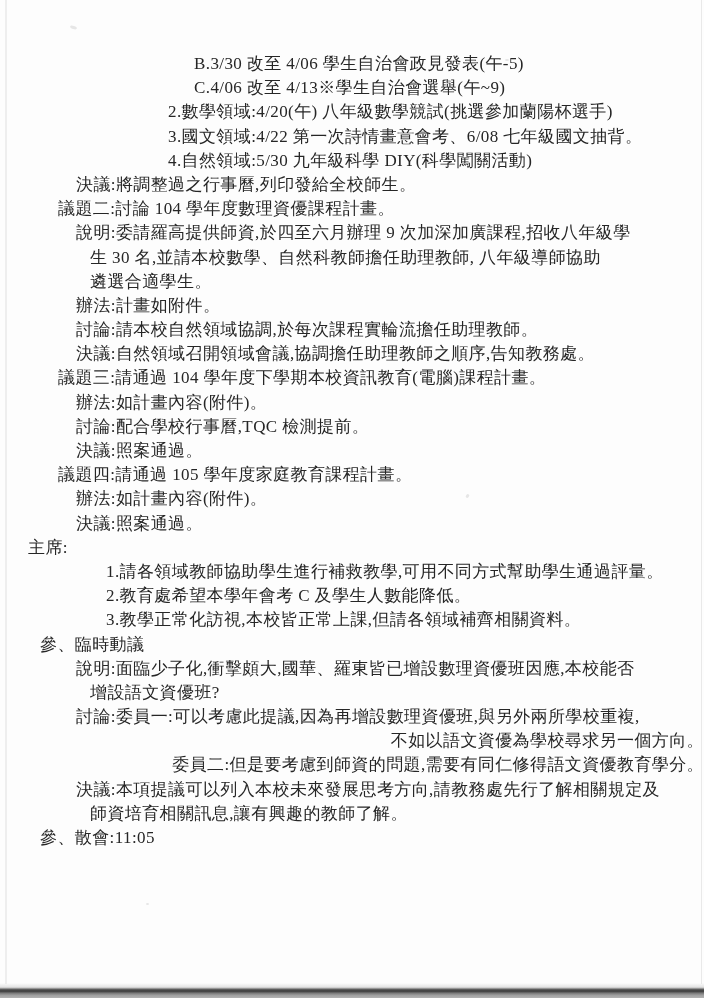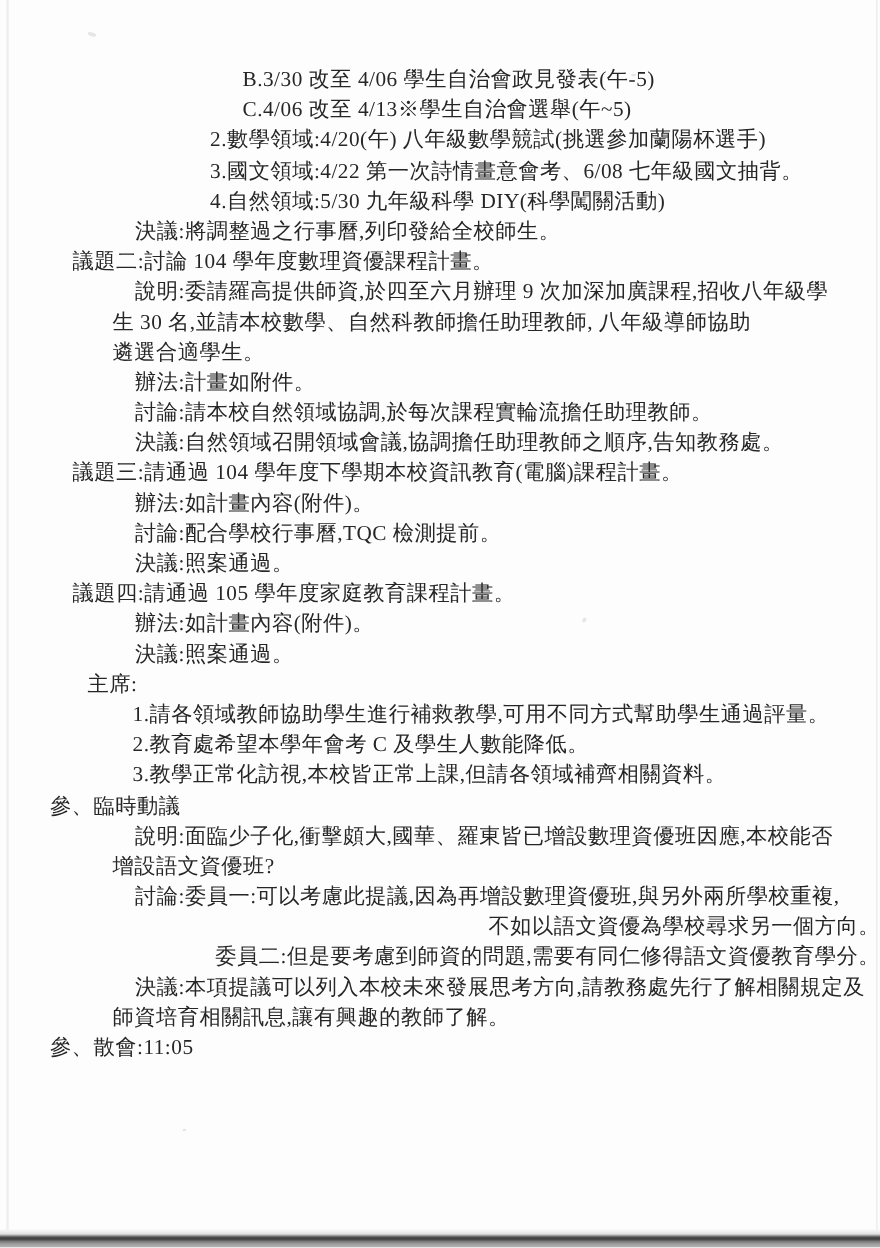--- a/index.html
+++ b/index.html
@@ -19,22 +19,22 @@
     height:24.2px;
     line-height:24.2px;
     font-size:17px;
     letter-spacing:0.4px;
     color:var(--ink,#262626);
     white-space:nowrap;
   }
   
   .lv-sec    { padding-left:40px;  }  
   .lv-topic  { padding-left:58px;  }  
-  .lv-chair  { padding-left:70px;  }  
-  .lv-label  { padding-left:108px;font-family:Liberation Serif, serif; }  
+  .lv-chair  { padding-left:28px;  }  
+  .lv-label  { padding-left:76px;font-family:Liberation Serif, serif; }  
   .lv-num    { padding-left:106px; }  
   .lv-cont2  { padding-left:73px;text-align:right; }  
   .lv-cont   { padding-left:90px; }  
   .lv-subnum { padding-left:168px; }  
   .lv-alpha  { padding-left:194px; }  
 
   
   .scan-line-left {
     position:absolute; left:5px; top:0; bottom:14px; width:2px;
     background:rgba(110,110,110,0.10);
@@ -68,21 +68,21 @@
 
 <div class="page">
   <div class="scan-line-left"></div>
   <div class="scan-line-right"></div>
   <div class="speck s1"></div>
   <div class="speck s2"></div>
   <div class="speck s3"></div>
   <div class="speck s4"></div>
   <div class="doc-body" id="doc-body">
       <div class="line lv-alpha"><span>B.3/30 改至 4/06 學生自治會政見發表(午-5)</span></div>
-      <div class="line lv-alpha"><span>C.4/06 改至 4/13※學生自治會選舉(午~5)</span></div>
+      <div class="line lv-alpha"><span>C.4/06 改至 4/13※學生自治會選舉(午~9)</span></div>
       <div class="line lv-subnum"><span>2.數學領域:4/20(午) 八年級數學競試(挑選參加蘭陽杯選手)</span></div>
       <div class="line lv-subnum"><span>3.國文領域:4/22 第一次詩情畫意會考、6/08 七年級國文抽背。</span></div>
       <div class="line lv-subnum"><span>4.自然領域:5/30 九年級科學 DIY(科學闖關活動)</span></div>
       <div class="line lv-label"><span>決議:將調整過之行事曆,列印發給全校師生。</span></div>
       <div class="line lv-topic"><span>議題二:討論 104 學年度數理資優課程計畫。</span></div>
       <div class="line lv-label"><span>說明:委請羅高提供師資,於四至六月辦理 9 次加深加廣課程,招收八年級學</span></div>
       <div class="line lv-cont"><span>生 30 名,並請本校數學、自然科教師擔任助理教師, 八年級導師協助</span></div>
       <div class="line lv-cont"><span>遴選合適學生。</span></div>
       <div class="line lv-label"><span>辦法:計畫如附件。</span></div>
       <div class="line lv-label"><span>討論:請本校自然領域協調,於每次課程實輪流擔任助理教師。</span></div>

